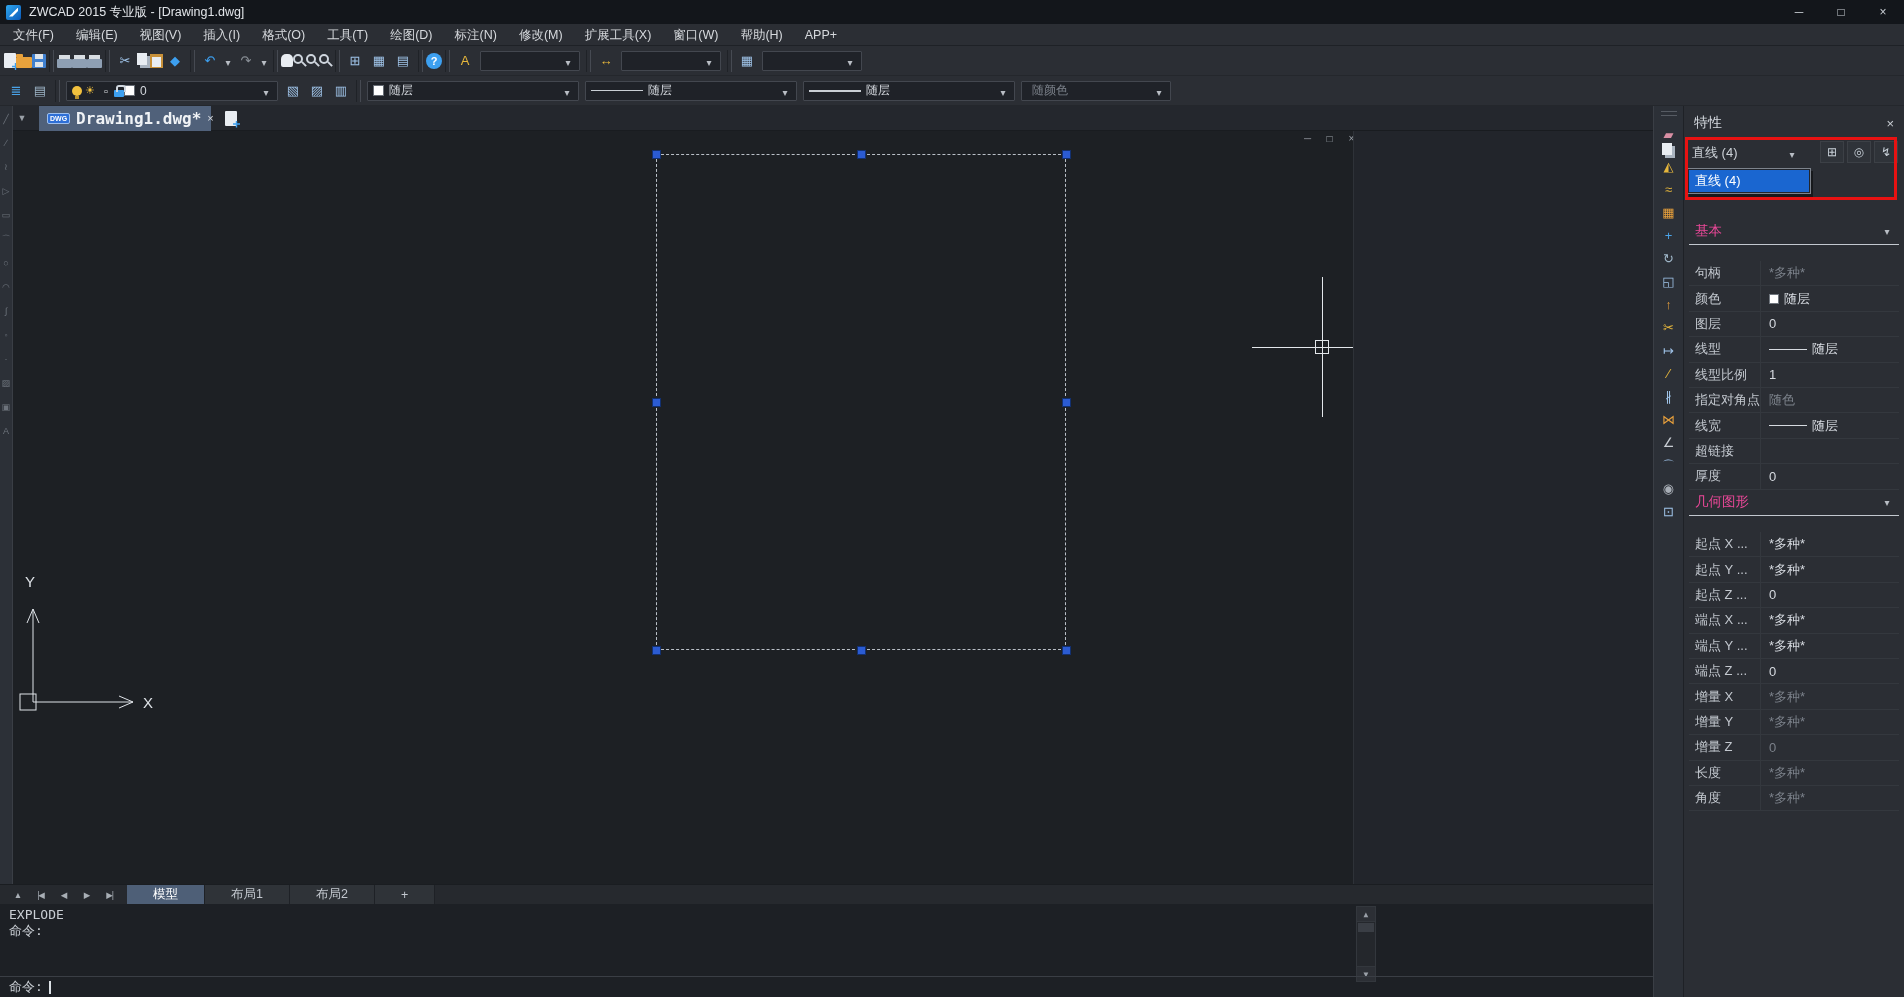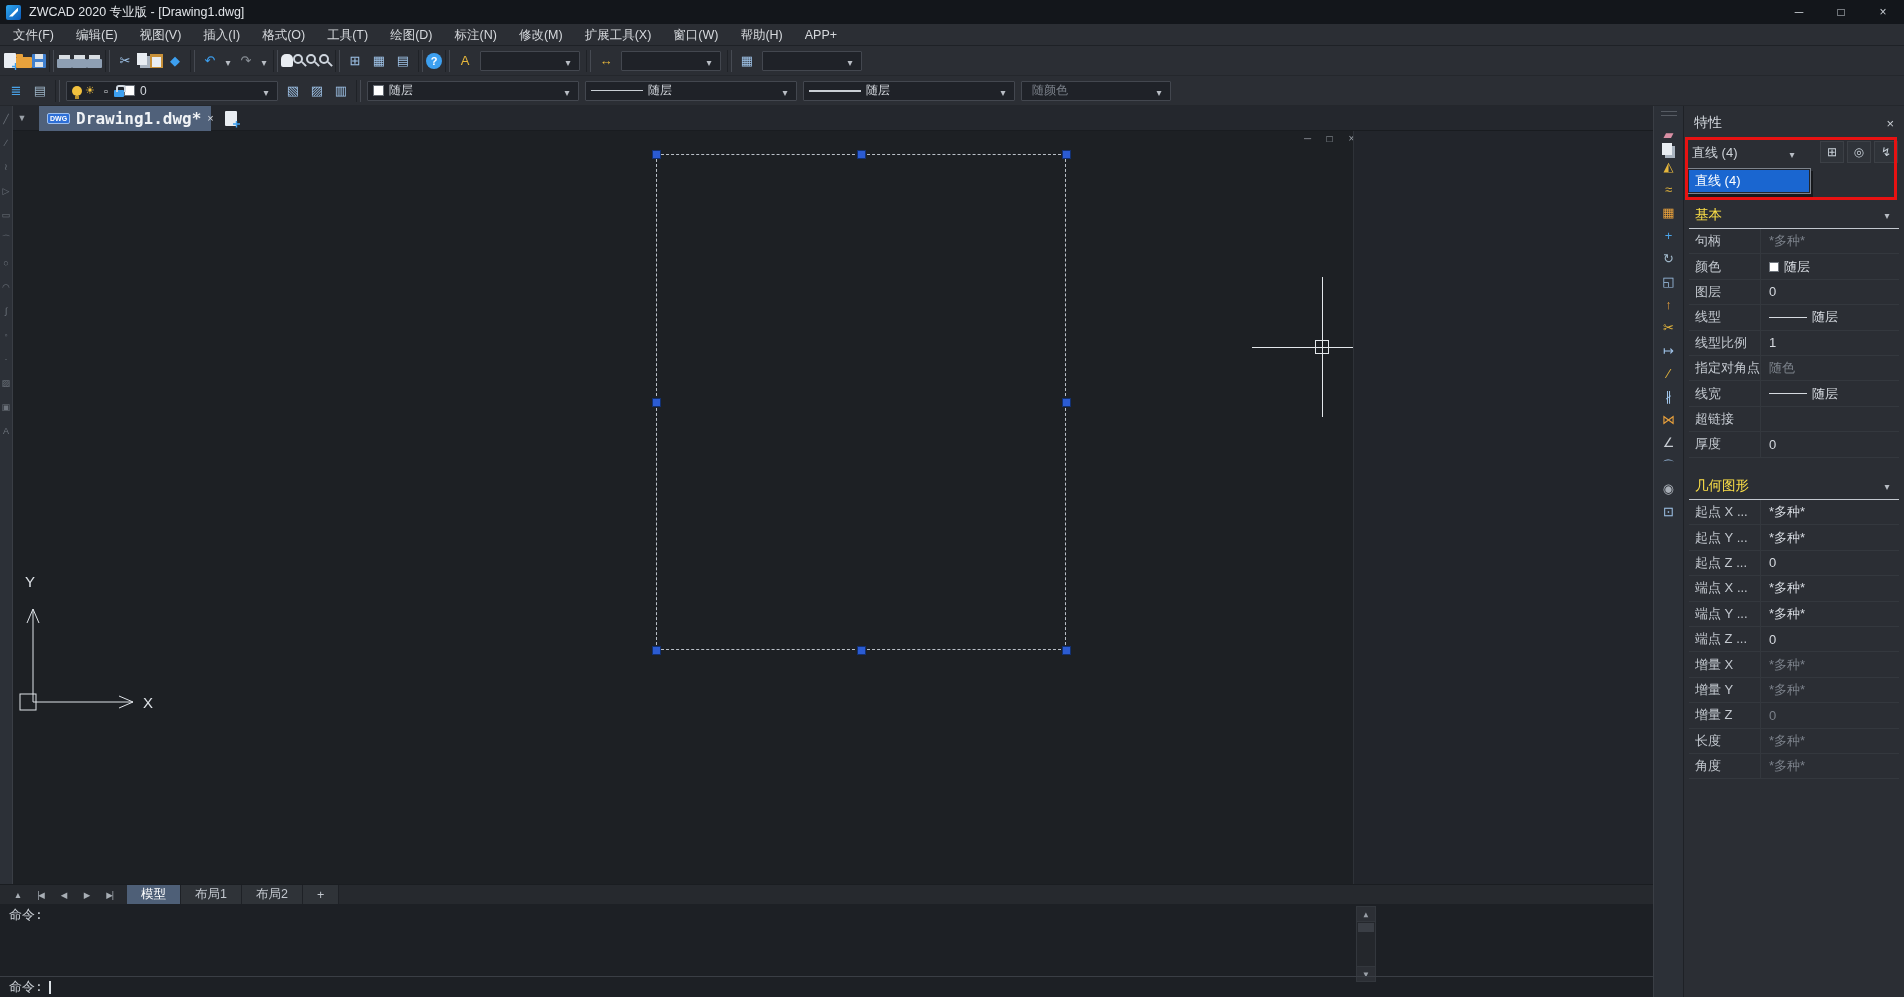--- a/index.html
+++ b/index.html
@@ -95,34 +95,34 @@
   #selector{position:absolute;top:36px;left:8px;width:106px;height:22px;display:flex;align-items:center;color:#cdd2d8;font-size:13px}
   #selector .arr{margin-left:auto}
   #selicons{position:absolute;top:35px;right:6px;display:flex;gap:3px}
   .selic{width:24px;height:22px;border:1px solid #3c4046;background:#2f3339;display:flex;align-items:center;justify-content:center;font-size:12px}
   #poplist{position:absolute;top:62px;left:3px;width:124px;height:26px;background:#22252b;border:1px solid #7d838c;box-shadow:2px 3px 0 rgba(0,0,0,.45)}
   #popitem{margin:1px;height:22px;background:#1a66d0;color:#fff;display:flex;align-items:center;padding-left:6px;font-size:13px}
   #redbox{position:absolute;left:1px;top:31px;width:212px;height:63px;border:3px solid #e81212;pointer-events:none;z-index:5}
   .psec{position:absolute;left:0;right:0}
   #sec0{top:95px}
   #sec1{top:366px}
-  .phead2{height:28px;display:flex;align-items:center;padding:0 6px;color:#fde047;font-size:13.5px;border-bottom:1px solid #c3c8cf;margin:0 5px}
+  .phead2{height:28px;display:flex;align-items:center;padding:0 6px;color:#ec4899;font-size:13.5px;border-bottom:1px solid #c3c8cf;margin:16px 5px}
   .phead2 .arr{margin-left:auto}
   .prow{height:25.4px;display:flex;align-items:stretch;border-bottom:1px solid #34383e;margin:0 5px;font-size:13px}
   .plabel{width:72px;color:#c3c8cf;flex:none;border-right:1px solid #34383e;display:flex;align-items:center;padding-left:6px;white-space:nowrap;overflow:hidden}
   .pval{flex:1;padding-left:8px;color:#d6dae0;display:flex;align-items:center;gap:5px;white-space:nowrap}
   .pswatch{width:10px;height:10px;background:#fff;border:1px solid #70767e;flex:none}
   .pline{width:38px;height:1px;background:#d6dae0;flex:none}
 
   
   #ltabsrow{position:absolute;left:0;top:778px;width:1653px;height:20px;background:#26292e;display:flex;align-items:center;border-top:1px solid #1a1d21}
   #navbtns{display:flex;margin-left:6px}
   .navb{width:23px;height:18px;display:flex;align-items:center;justify-content:center;color:#a8aeb5;font-size:8.5px;letter-spacing:-1px}
   #ltabs{display:flex;margin-left:6px}
-  .ltab{height:20px;padding:0 14px;display:flex;align-items:center;font-size:12.5px;color:#c3c8cf;background:#2f3338;border-right:1px solid #1e2126}
+  .ltab{height:20px;padding:0 26px;display:flex;align-items:center;font-size:12.5px;color:#c3c8cf;background:#2f3338;border-right:1px solid #1e2126}
   .ltab.active{background:#4e5f77;color:#fff}
 
   #cmdarea{position:absolute;left:0;top:798px;width:1653px;height:93px;background:#1d2025;
     font-family:"DejaVu Sans Mono",monospace;font-size:13px;color:#c9ced4}
   #cmdhist{position:absolute;top:3px;left:9px;right:310px;line-height:15.7px}
   .cline{white-space:pre}
   #cmdsep{position:absolute;left:0;right:0;bottom:20px;border-top:1px solid #3a3e45}
   #cmdprompt{position:absolute;left:9px;bottom:2px;height:16px;display:flex;align-items:center}
   #cursor{display:inline-block;width:2px;height:13px;background:#dbe0e5;margin-left:6px;animation:blink 1s steps(1) infinite}
   @keyframes blink{50%{opacity:0}}
@@ -132,21 +132,21 @@
   .sbtn.dn{position:absolute;bottom:0;left:0;right:0;border-top:1px solid #33373d}
   .sthumb{height:9px;background:#3a3e45;margin:1px}
 </style>
 </head>
 <body>
 
 <div id="app">
 
   <div id="titlebar">
     <span class="app-logo"></span>
-    <span id="wtitle">ZWCAD 2020 专业版 - [Drawing1.dwg]</span>
+    <span id="wtitle">ZWCAD 2015 专业版 - [Drawing1.dwg]</span>
     <div id="wctl">
         <span class="wbtn">─</span>
         <span class="wbtn">□</span>
         <span class="wbtn">×</span>
       </div>
   </div>
 
   <div id="menubar">
       <span class="menu-item">文件(F)</span>
       <span class="menu-item">编辑(E)</span>
@@ -503,20 +503,21 @@
       <div id="ltabs">
           <div class="ltab active">模型</div>
           <div class="ltab">布局1</div>
           <div class="ltab">布局2</div>
           <div class="ltab">+</div>
         </div>
     </div>
 
     <div id="cmdarea">
       <div id="cmdhist">
+          <div class="cline">EXPLODE</div>
           <div class="cline">命令:</div>
         </div>
       <div id="cmdscroll">
         <div class="sbtn up">▲</div>
         <div class="sthumb"></div>
         <div class="sbtn dn">▼</div>
       </div>
       <div id="cmdsep"></div>
       <div id="cmdprompt">
         <span>命令:</span>

